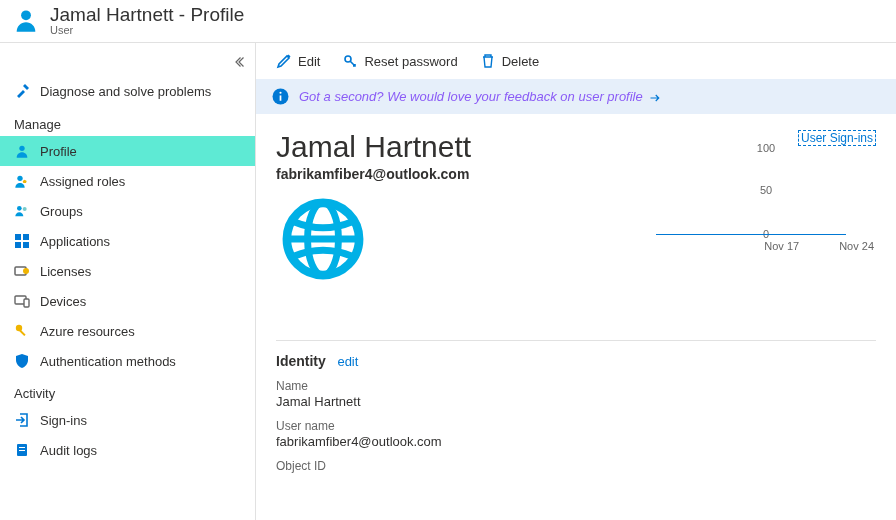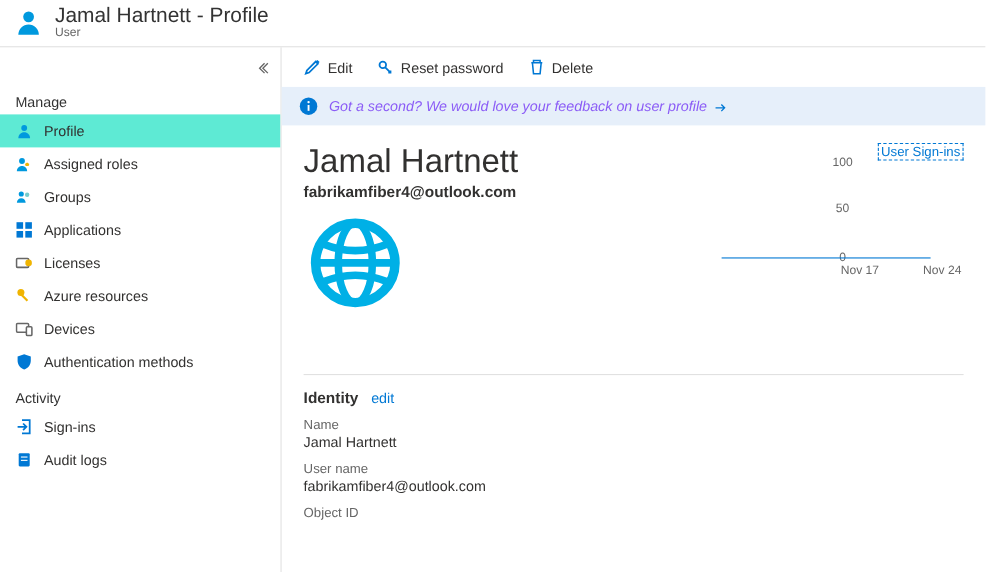--- a/index.html
+++ b/index.html
@@ -99,20 +99,28 @@
   </div>
 
   <div class="body">
     <div class="sidebar">
       <div class="collapse">
         <svg width="12" height="12" viewBox="0 0 16 16">
             <path d="M10 2 4 8l6 6M14 2 8 8l6 6" stroke="#666" stroke-width="1.6" fill="none"></path>
           </svg>
       </div>
 
+      <div class="menu-item diag">
+        <span class="ico">
+          <svg width="16" height="16" viewBox="0 0 16 16">
+              <path d="M3 13 9 7l2 2-6 6zM11 1l4 4-2 2-4-4z" fill="#0078d4"></path>
+            </svg>
+        </span>
+        <span>Diagnose and solve problems</span>
+      </div>
 
       <div class="menu-group-label">Manage</div>
 
       <div class="menu-item selected">
         <span class="ico">
             <svg width="16" height="16" viewBox="0 0 24 24">
               <circle cx="12" cy="8" r="4" fill="#0099de"></circle>
               <path d="M4 22c0-4.4 3.6-8 8-8s8 3.6 8 8z" fill="#0099de"></path>
             </svg>
           </span>
@@ -154,34 +162,34 @@
             <svg width="16" height="16" viewBox="0 0 16 16">
               <rect x="1" y="4" width="11" height="8" rx="1" fill="none" stroke="#666" stroke-width="1.5"></rect>
               <circle cx="12" cy="8" r="3" fill="#f0b400"></circle>
             </svg>
           </span>
         <span>Licenses</span>
       </div>
       <div class="menu-item">
         <span class="ico">
             <svg width="16" height="16" viewBox="0 0 16 16">
+              <rect x="1" y="3" width="11" height="8" rx="1" fill="none" stroke="#666" stroke-width="1.4"></rect>
+              <rect x="10" y="6" width="5" height="8" rx="1" fill="#fff" stroke="#666" stroke-width="1.4"></rect>
+            </svg>
+          </span>
+        <span>Devices</span>
+      </div>
+      <div class="menu-item">
+        <span class="ico">
+            <svg width="16" height="16" viewBox="0 0 16 16">
               <circle cx="5" cy="5" r="3.2" fill="#f0b400"></circle>
               <rect x="6" y="6" width="8" height="2" transform="rotate(45 6 6)" fill="#f0b400"></rect>
             </svg>
           </span>
         <span>Azure resources</span>
-      </div>
-      <div class="menu-item">
-        <span class="ico">
-            <svg width="16" height="16" viewBox="0 0 16 16">
-              <rect x="1" y="3" width="11" height="8" rx="1" fill="none" stroke="#666" stroke-width="1.4"></rect>
-              <rect x="10" y="6" width="5" height="8" rx="1" fill="#fff" stroke="#666" stroke-width="1.4"></rect>
-            </svg>
-          </span>
-        <span>Devices</span>
       </div>
       <div class="menu-item">
         <span class="ico">
             <svg width="16" height="16" viewBox="0 0 16 16">
               <path d="M8 1l6 2v4c0 4-3 7-6 8-3-1-6-4-6-8V3z" fill="#0078d4"></path>
             </svg>
           </span>
         <span>Authentication methods</span>
       </div>
 

